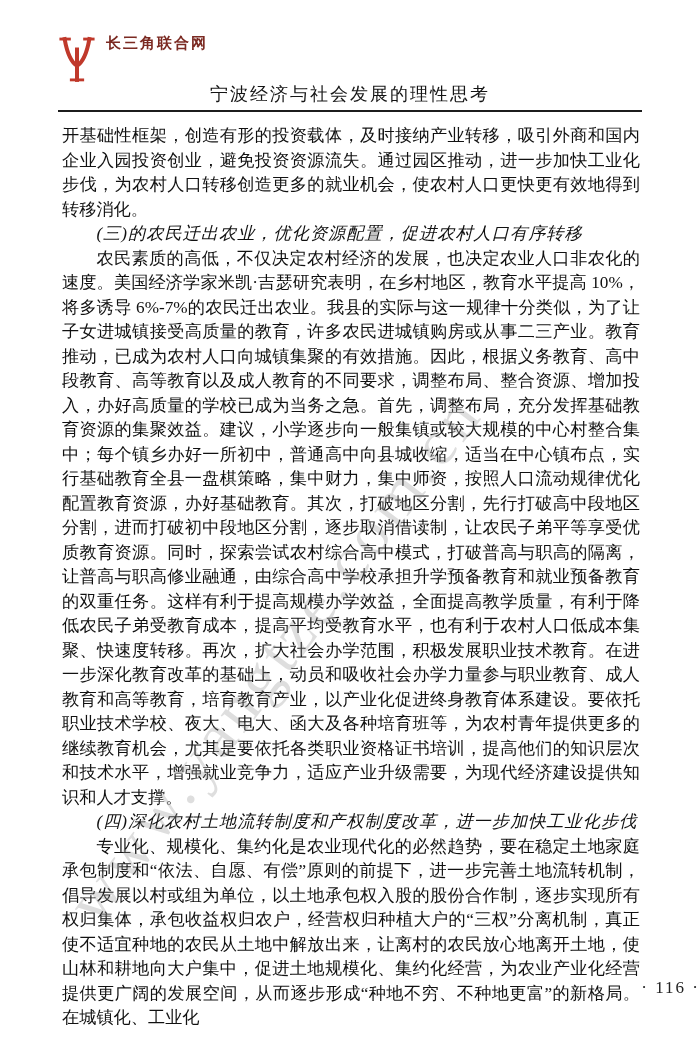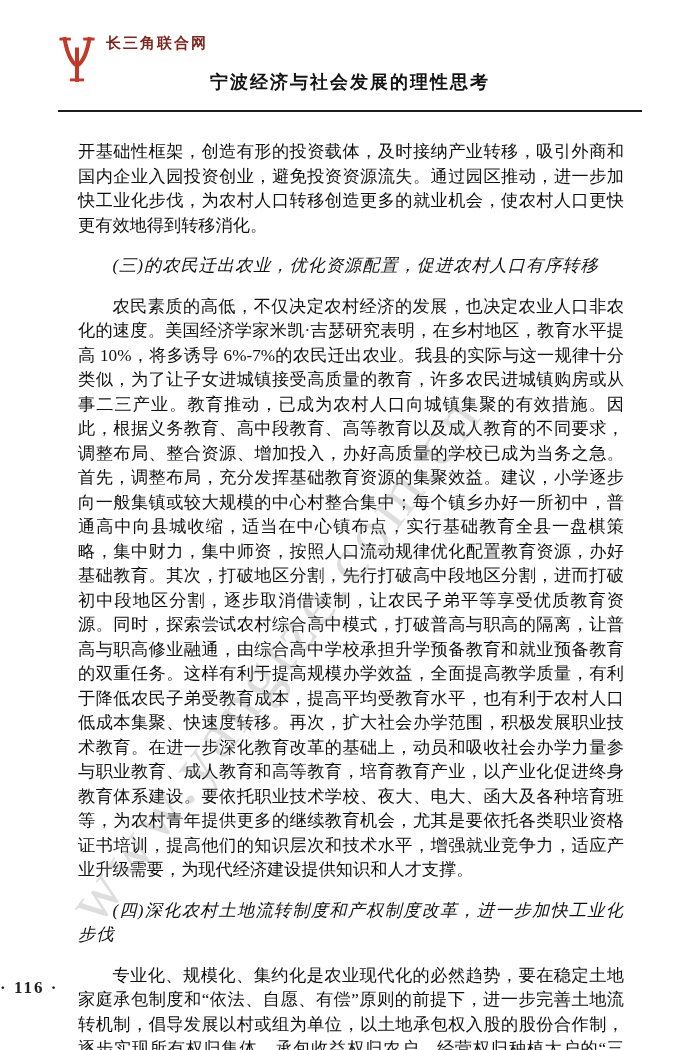--- a/index.html
+++ b/index.html
@@ -26,26 +26,26 @@
   .logo-icon { width: 38px; height: 50px; display: block; }
   .site-name {
     font-family: "Liberation Sans", "DejaVu Sans", sans-serif;
     font-size: 15px;
     font-weight: bold;
     color: #7b2a22;
     letter-spacing: 2px;
   }
   .page-title {
     position: absolute;
-    top: 70px;
+    top: 82px;
     left: 0;
     width: 100%;
     text-align: center;
     font-size: 18px;
-    font-weight: bold;
+    font-weight: normal;
     letter-spacing: 2px;
     color: #141414;
   }
   .title-rule {
     position: absolute;
     top: 110px;
     left: 58px;
     right: 58px;
     border-top: 2px solid #1c1c1c;
   }
@@ -53,21 +53,21 @@
   .content {
     position: absolute;
     top: 124px;
     left: 62px;
     right: 60px;
     font-size: 17.2px;
     line-height: 24.5px;
     text-align: justify;
     text-justify: inter-character;
   }
-  .content p { margin: 16px; }
+  .content p { margin: 0; }
   .content p.indent { text-indent: 2em; }
   .content p.heading {
     font-style: italic;
     letter-spacing: 1px;
     font-weight: 500;
   }
   
   .watermark {
     position: absolute;
     left: 52px;
@@ -82,25 +82,24 @@
     pointer-events: none;
     user-select: none;
     z-index: 5;
   }
   
   .page-number {
     position: absolute;
     bottom: 52px;
     left: 0;
     width: 100%;
-    text-align: left;
+    text-align: right;
     font-size: 17px;
     color: #222222;
     letter-spacing: 2px;
-    font-weight: bold;
   }
 </style>
 </head>
 <body>
 
 <div class="page">
 
   <div class="watermark">www.yangtze.com.cn</div>
 
   <div class="header">

